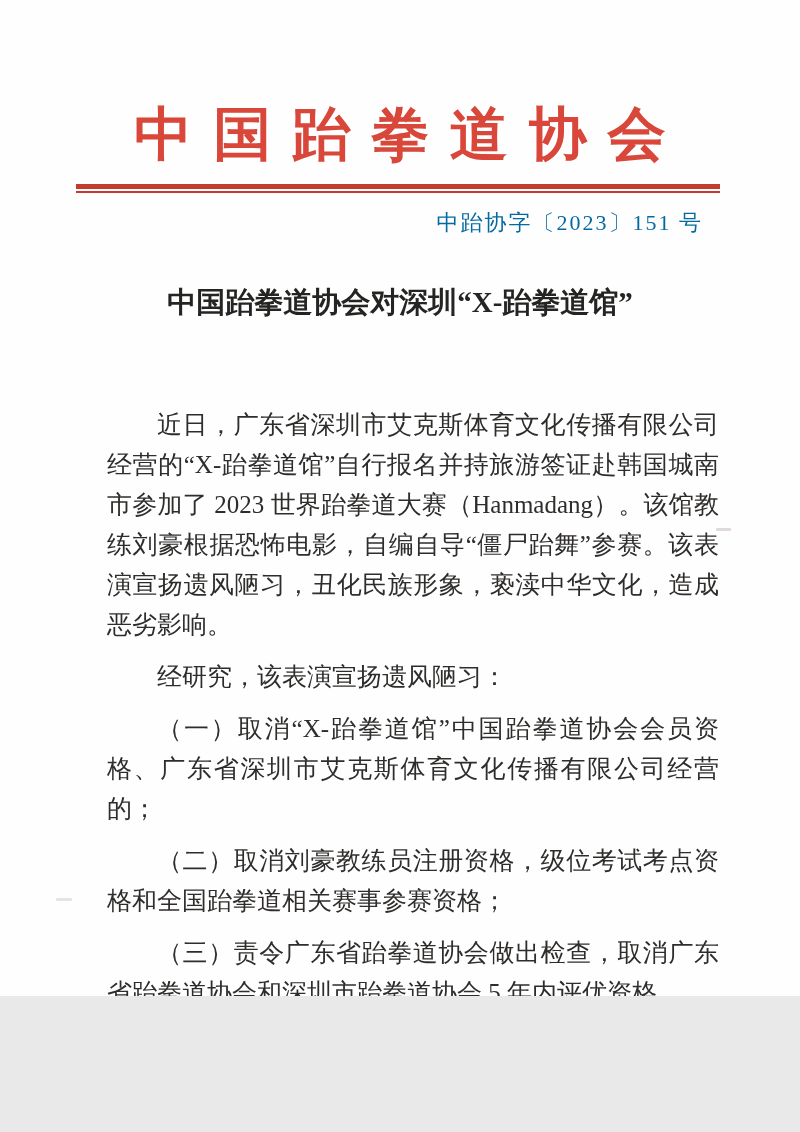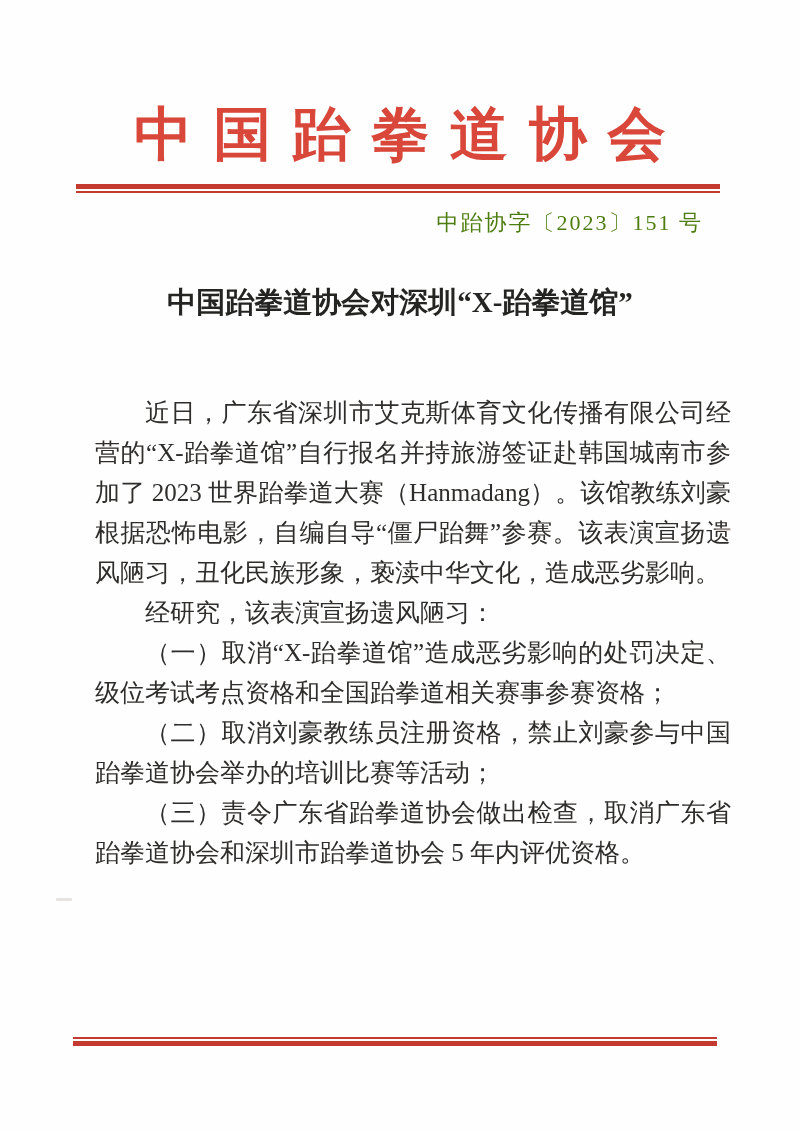--- a/index.html
+++ b/index.html
@@ -3,21 +3,21 @@
 <meta charset="utf-8">
 <style>
   html, body { margin: 0; padding: 0; }
   body {
     background: #e9e9e9;
     font-family: "Liberation Serif", "DejaVu Serif", serif;
   }
   .page {
     position: relative;
     width: 800px;
-    height: 1132px;
+    height: 996px;
     margin: 0 auto;
     background: #fefefe;
     overflow: hidden;
     color: #2e2d2b;
   }
   
   .org-title {
     position: absolute;
     top: 100px;
     left: 0;
@@ -42,21 +42,21 @@
   .rule .thick { height: 5px; background: #c53a2e; }
   .rule .thin  { height: 2px; background: #c53a2e; }
   .rule .gap   { height: 2px; background: transparent; }
   
   .doc-number {
     position: absolute;
     top: 208px;
     right: 97px;
     font-size: 22px;
     letter-spacing: 2px;
-    color: #4d7c0f;
+    color: #0369a1;
     white-space: nowrap;
   }
   
   .doc-title {
     position: absolute;
     top: 279px;
     left: 0;
     right: 0;
     text-align: center;
     font-weight: bold;
@@ -69,21 +69,21 @@
     position: absolute;
     top: 393px;
     left: 95px;
     width: 636px;
     font-size: 25px;
     line-height: 40px;
     text-align: justify;
     color: #2e2d2b;
   }
   .body-text p {
-    margin: 0;
+    margin: 12px;
     text-indent: 2em;
   }
   
   .artifact {
     position: absolute;
     background: #c4bcb6;
     border-radius: 1px;
   }
   .artifact-right { top: 528px; left: 716px; width: 15px; height: 3px; opacity: .55; }
   .artifact-left  { top: 898px; left: 56px;  width: 16px; height: 3px; opacity: .4; }
@@ -103,22 +103,22 @@
 
   <div class="doc-number">中跆协字〔2023〕151 号</div>
 
   <div class="doc-title">
     <div>中国跆拳道协会对深圳“X-跆拳道馆”</div>
   </div>
 
   <div class="body-text">
     <p>近日，广东省深圳市艾克斯体育文化传播有限公司经营的“X-跆拳道馆”自行报名并持旅游签证赴韩国城南市参加了 2023 世界跆拳道大赛（Hanmadang）。该馆教练刘豪根据恐怖电影，自编自导“僵尸跆舞”参赛。该表演宣扬遗风陋习，丑化民族形象，亵渎中华文化，造成恶劣影响。</p>
     <p>经研究，该表演宣扬遗风陋习：</p>
-    <p>（一）取消“X-跆拳道馆”造成恶劣影响的处罚决定、级位考试考点资格和全国跆拳道相关赛事参赛资格；</p>
-    <p>（二）取消刘豪教练员注册资格，禁止刘豪参与中国跆拳道协会举办的培训比赛等活动；</p>
+    <p>（一）取消“X-跆拳道馆”中国跆拳道协会会员资格、广东省深圳市艾克斯体育文化传播有限公司经营的；</p>
+    <p>（二）取消刘豪教练员注册资格，级位考试考点资格和全国跆拳道相关赛事参赛资格；</p>
     <p>（三）责令广东省跆拳道协会做出检查，取消广东省跆拳道协会和深圳市跆拳道协会 5 年内评优资格。</p>
   </div>
 
   <div class="rule rule-bottom">
     <div class="thin"></div>
     <div class="gap"></div>
     <div class="thick"></div>
   </div>
 
   <div class="artifact artifact-right"></div>

